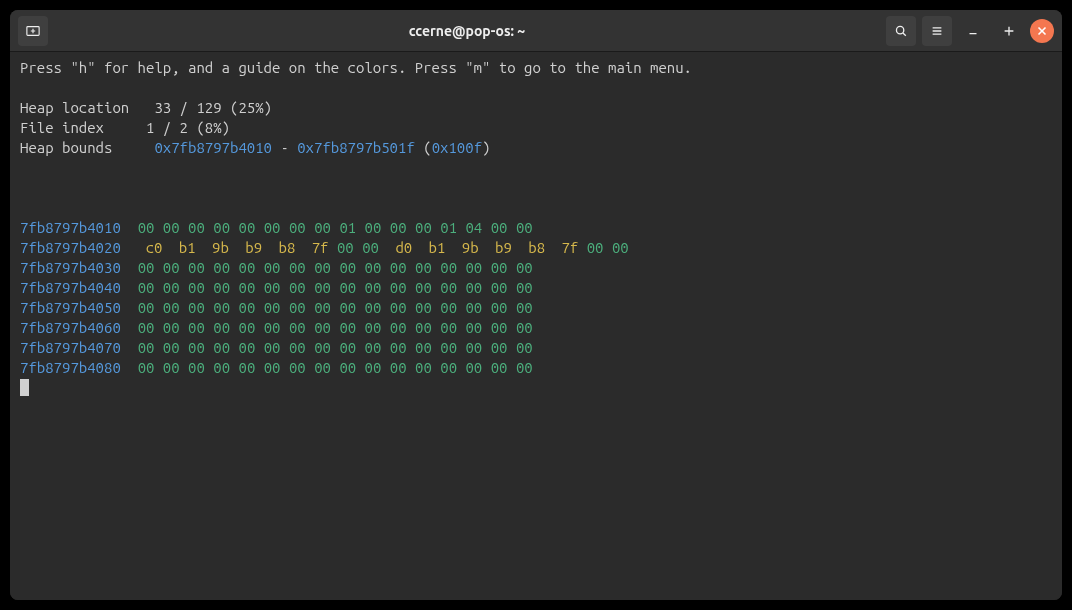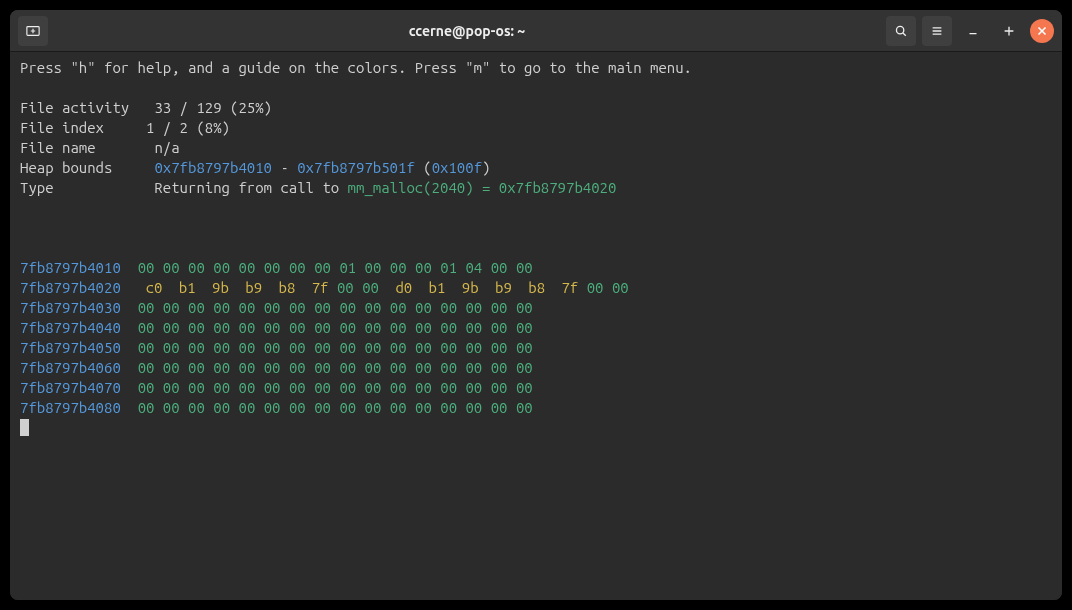--- a/index.html
+++ b/index.html
@@ -113,25 +113,23 @@
             <line x1="4" y1="4" x2="12" y2="12" stroke="#fff" stroke-width="1.8"></line>
             <line x1="12" y1="4" x2="4" y2="12" stroke="#fff" stroke-width="1.8"></line>
           </svg>
       </div>
     </div>
   </div>
 
   <div class="terminal">
     <div class="line">Press "h" for help, and a guide on the colors. Press "m" to go to the main menu.</div>
     <div class="line"> </div>
-    <div class="line"><span>File activity   </span><span>33 / 129 (25%)</span></div>
+    <div class="line"><span>Heap location   </span><span>33 / 129 (25%)</span></div>
     <div class="line"><span>File index     </span><span>1 / 2 (8%)</span></div>
-    <div class="line"><span>File name       </span><span>n/a</span></div>
     <div class="line"><span>Heap bounds     </span><span class="blue">0x7fb8797b4010</span><span> - </span><span class="blue">0x7fb8797b501f</span><span> (</span><span class="blue">0x100f</span><span>)</span></div>
-    <div class="line"><span>Type            </span><span>Returning from call to </span><span class="green">mm_malloc(2040) = 0x7fb8797b4020</span></div>
     <div class="line"> </div>
     <div class="line"> </div>
     <div class="line"> </div>
     <div id="dump-rows">
         <div class="line"><span class="blue">7fb8797b4010</span><span>  </span><span class="green">00</span><span> </span><span class="green">00</span><span> </span><span class="green">00</span><span> </span><span class="green">00</span><span> </span><span class="green">00</span><span> </span><span class="green">00</span><span> </span><span class="green">00</span><span> </span><span class="green">00</span><span> </span><span class="green">01</span><span> </span><span class="green">00</span><span> </span><span class="green">00</span><span> </span><span class="green">00</span><span> </span><span class="green">01</span><span> </span><span class="green">04</span><span> </span><span class="green">00</span><span> </span><span class="green">00</span></div>
         <div class="line"><span class="blue">7fb8797b4020</span><span>  </span><span class="yellow">c0</span><span> </span><span class="yellow">b1</span><span> </span><span class="yellow">9b</span><span> </span><span class="yellow">b9</span><span> </span><span class="yellow">b8</span><span> </span><span class="yellow">7f</span><span> </span><span class="green">00</span><span> </span><span class="green">00</span><span> </span><span class="yellow">d0</span><span> </span><span class="yellow">b1</span><span> </span><span class="yellow">9b</span><span> </span><span class="yellow">b9</span><span> </span><span class="yellow">b8</span><span> </span><span class="yellow">7f</span><span> </span><span class="green">00</span><span> </span><span class="green">00</span></div>
         <div class="line"><span class="blue">7fb8797b4030</span><span>  </span><span class="green">00</span><span> </span><span class="green">00</span><span> </span><span class="green">00</span><span> </span><span class="green">00</span><span> </span><span class="green">00</span><span> </span><span class="green">00</span><span> </span><span class="green">00</span><span> </span><span class="green">00</span><span> </span><span class="green">00</span><span> </span><span class="green">00</span><span> </span><span class="green">00</span><span> </span><span class="green">00</span><span> </span><span class="green">00</span><span> </span><span class="green">00</span><span> </span><span class="green">00</span><span> </span><span class="green">00</span></div>
         <div class="line"><span class="blue">7fb8797b4040</span><span>  </span><span class="green">00</span><span> </span><span class="green">00</span><span> </span><span class="green">00</span><span> </span><span class="green">00</span><span> </span><span class="green">00</span><span> </span><span class="green">00</span><span> </span><span class="green">00</span><span> </span><span class="green">00</span><span> </span><span class="green">00</span><span> </span><span class="green">00</span><span> </span><span class="green">00</span><span> </span><span class="green">00</span><span> </span><span class="green">00</span><span> </span><span class="green">00</span><span> </span><span class="green">00</span><span> </span><span class="green">00</span></div>
         <div class="line"><span class="blue">7fb8797b4050</span><span>  </span><span class="green">00</span><span> </span><span class="green">00</span><span> </span><span class="green">00</span><span> </span><span class="green">00</span><span> </span><span class="green">00</span><span> </span><span class="green">00</span><span> </span><span class="green">00</span><span> </span><span class="green">00</span><span> </span><span class="green">00</span><span> </span><span class="green">00</span><span> </span><span class="green">00</span><span> </span><span class="green">00</span><span> </span><span class="green">00</span><span> </span><span class="green">00</span><span> </span><span class="green">00</span><span> </span><span class="green">00</span></div>
         <div class="line"><span class="blue">7fb8797b4060</span><span>  </span><span class="green">00</span><span> </span><span class="green">00</span><span> </span><span class="green">00</span><span> </span><span class="green">00</span><span> </span><span class="green">00</span><span> </span><span class="green">00</span><span> </span><span class="green">00</span><span> </span><span class="green">00</span><span> </span><span class="green">00</span><span> </span><span class="green">00</span><span> </span><span class="green">00</span><span> </span><span class="green">00</span><span> </span><span class="green">00</span><span> </span><span class="green">00</span><span> </span><span class="green">00</span><span> </span><span class="green">00</span></div>

